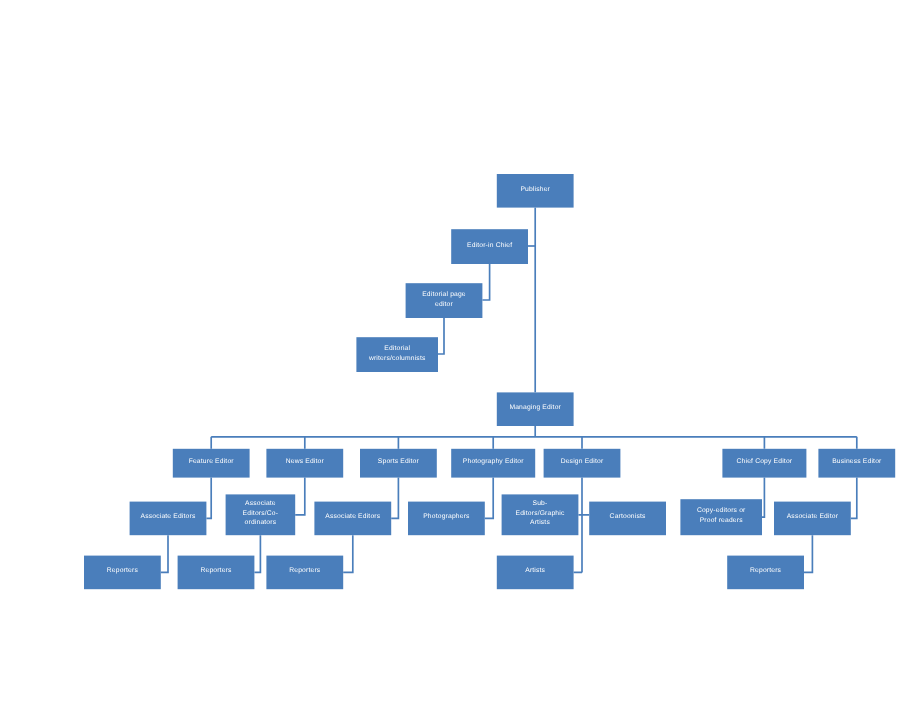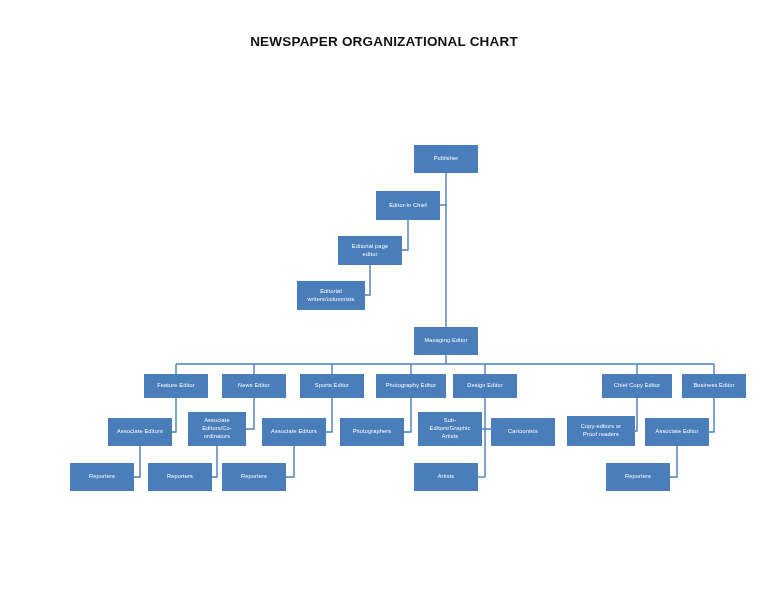--- a/index.html
+++ b/index.html
@@ -64,21 +64,20 @@
   .node span {
     display: block;
     white-space: pre-line;
   }
 </style>
 </head>
 <body>
 
 <div id="chart-root">
 
-  <div id="chart-title">NEWSPAPER ORGANIZATIONAL CHART</div>
 
   <svg id="connector-layer" viewBox="0 0 768 594" width="768" height="594" xmlns="http://www.w3.org/2000/svg">
     <g fill="none" stroke="#4a7ebb" stroke-width="1.4">
 
       <path d="M446,173 L446,327"></path>
 
       <path d="M446,205 L440,205"></path>
 
       <path d="M408,220 L408,250 L402,250"></path>
 

